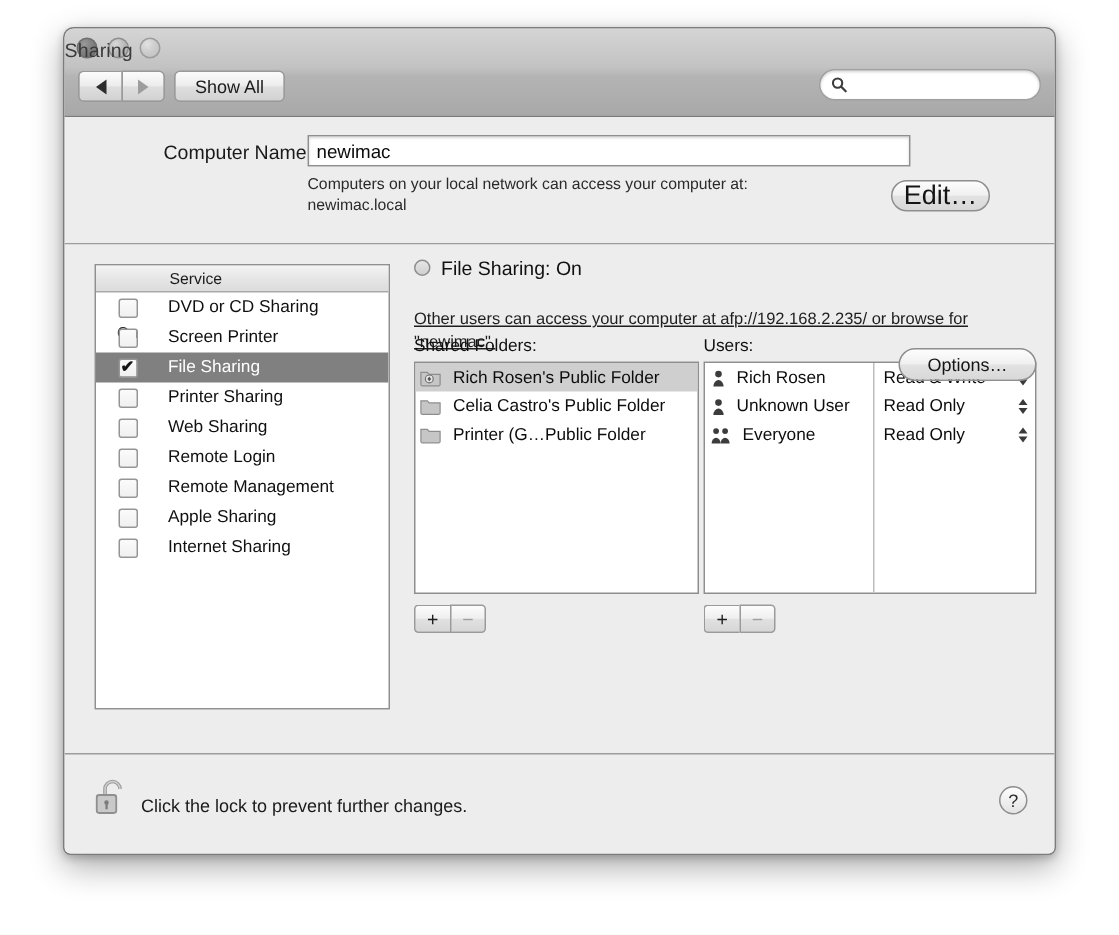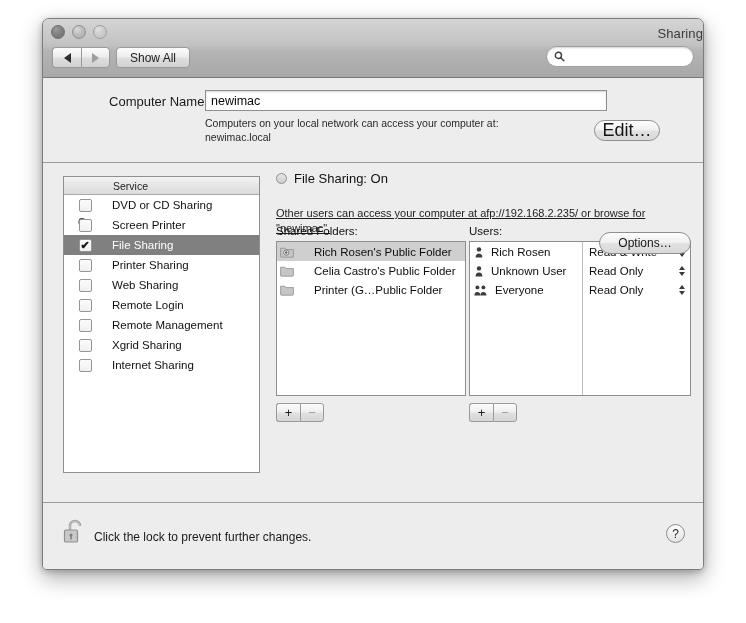--- a/index.html
+++ b/index.html
@@ -25,22 +25,22 @@
   }
 
   
   .titlebar {
     position: relative;
     height: 58px;
     background: linear-gradient(to bottom, #d5d5d5 0%, #c2c2c2 45%, #b4b4b4 55%, #a8a8a8 100%);
     border-bottom: 1px solid #7a7a7a;
   }
   .window-title {
-    position: absolute; left: 0; right: 0; top: 7px;
-    text-align: right;
+    position: absolute; left: 0; right: 16px; top: 7px;
+    text-align: left;
     font-size: 13px; color: #3b3b3b;
     letter-spacing: 0.1px;
   }
   .traffic { position: absolute; left: 8px; top: 6px; display: flex; gap: 7px; }
   .light { width: 14px; height: 14px; border-radius: 50%; box-sizing: border-box; }
   .light.close   { background: radial-gradient(circle at 35% 28%, #9a9a9a 0%, #808080 45%, #6d6d6d 100%); border: 1px solid #707070; }
   .light.min     { background: radial-gradient(circle at 35% 28%, #d8d8d8 0%, #bdbdbd 45%, #a9a9a9 100%); border: 1px solid #8f8f8f; }
   .light.zoom    { background: radial-gradient(circle at 35% 28%, #e2e2e2 0%, #cdcdcd 45%, #bfbfbf 100%); border: 1px solid #9c9c9c; }
 
   .navgroup { position: absolute; left: 9px; top: 28px; display: flex; }
@@ -194,21 +194,21 @@
     background: #ffffff;
     border: 1px solid #8e8e8e;
     box-sizing: border-box;
     overflow: hidden;
     position: relative;
   }
   .folders-box { height: 155px; }
   .users-box   { height: 155px; }
 
   .folder-row {
-    display: flex; align-items: center; gap: 20px;
+    display: flex; align-items: center; gap: 8px;
     height: 19px; padding-left: 3px;
     font-size: 11.5px; color: #0d0d0d;
     white-space: nowrap; overflow: hidden;
   }
   .folder-row.selected { background: #cfcfcf; }
 
   .users-box .inner { display: flex; height: 100%; }
   .u-names { width: 113px; border-right: 1px solid #bdbdbd; box-sizing: border-box; }
   .u-perms { flex: 1; }
   .u-row {
@@ -374,21 +374,21 @@
             <div class="svc-row">
               <div class="onbox">
                 <div class="cb"></div>
               </div>
               <div class="name">Remote Management</div>
             </div>
             <div class="svc-row">
               <div class="onbox">
                 <div class="cb"></div>
               </div>
-              <div class="name">Xgrid Sharing</div>
+              <div class="name">Apple Sharing</div>
             </div>
             <div class="svc-row">
               <div class="onbox">
                 <div class="cb"></div>
               </div>
               <div class="name">Internet Sharing</div>
             </div>
           </div>
       </div>
 

